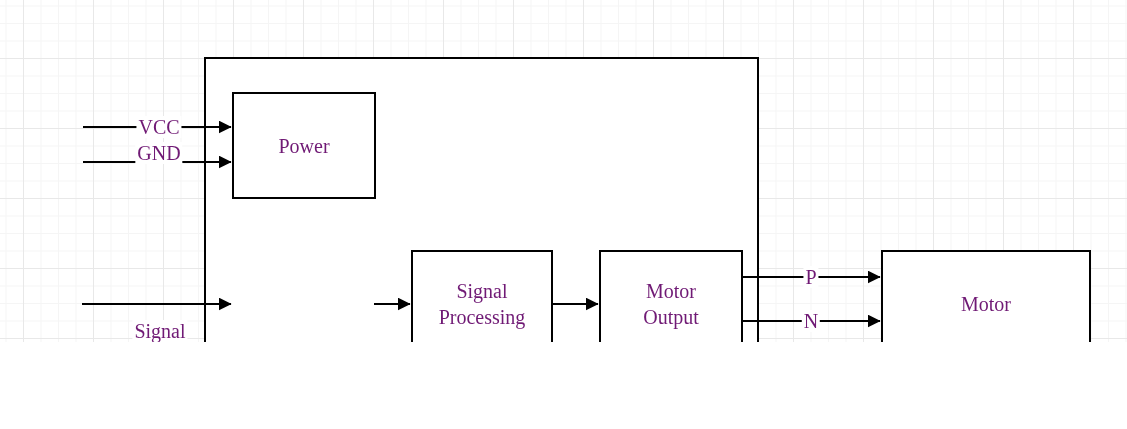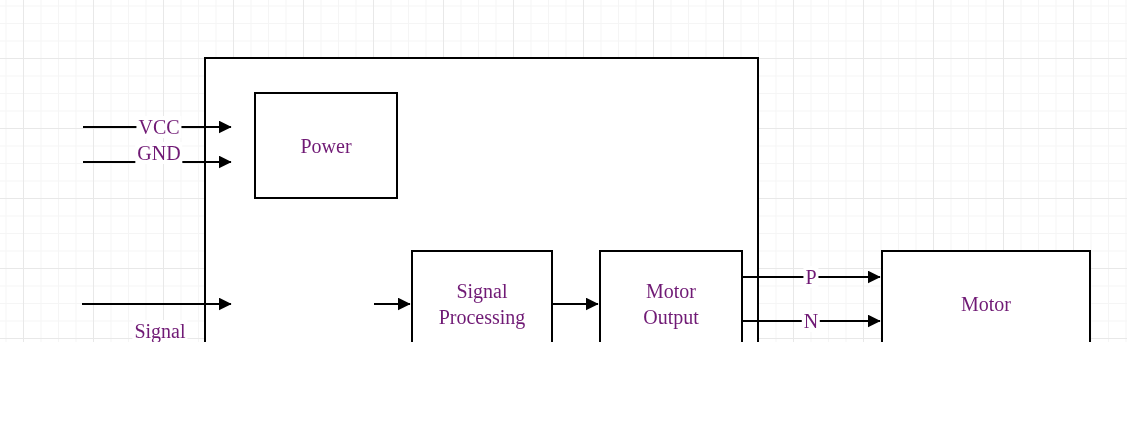--- a/index.html
+++ b/index.html
@@ -83,21 +83,21 @@
     <line x1="743" y1="277" x2="880" y2="277" marker-end="url(#arw)"></line>
     <line x1="743" y1="321" x2="880" y2="321" marker-end="url(#arw)"></line>
   </svg>
 
   <span class="wire-label" style="left:159px; top:127px;">VCC</span>
   <span class="wire-label" style="left:159px; top:153px;">GND</span>
   <span class="wire-label" style="left:160px; top:304px;margin-top:27px;">Signal</span>
   <span class="wire-label" style="left:811px; top:277px;">P</span>
   <span class="wire-label" style="left:811px; top:321px;">N</span>
 
-  <div class="shape block" style="left:232px; top:92px; width:144px; height:107px;margin-left:22px;">
+  <div class="shape block" style="left:232px; top:92px; width:144px; height:107px;">
     <span class="block-label">Power</span>
   </div>
 
 
   <div class="shape block" style="left:411px; top:250px; width:142px; height:108px;">
     <span class="block-label">Signal Processing</span>
   </div>
 
   <div class="shape block" style="left:599px; top:250px; width:144px; height:107px;">
     <span class="block-label">Motor Output</span>

